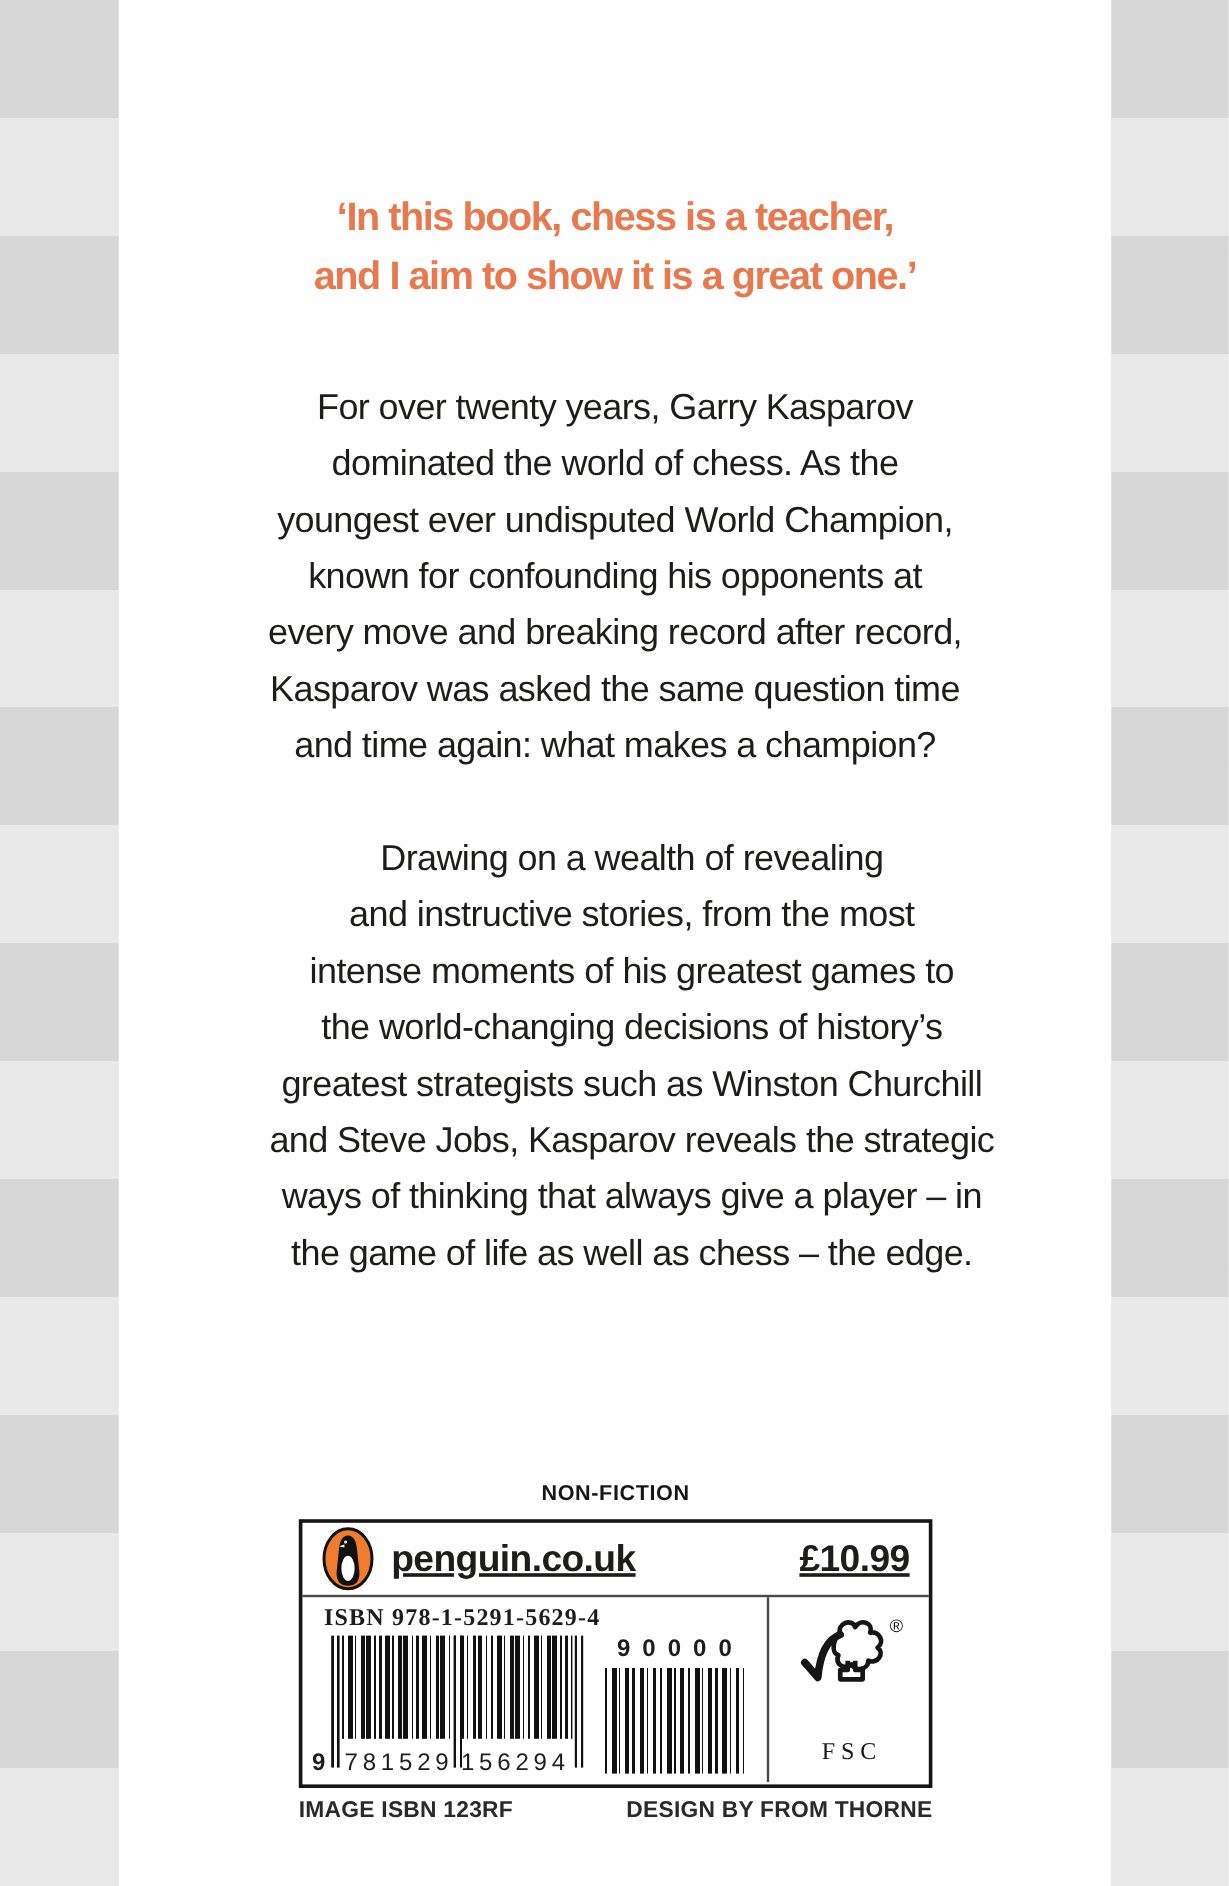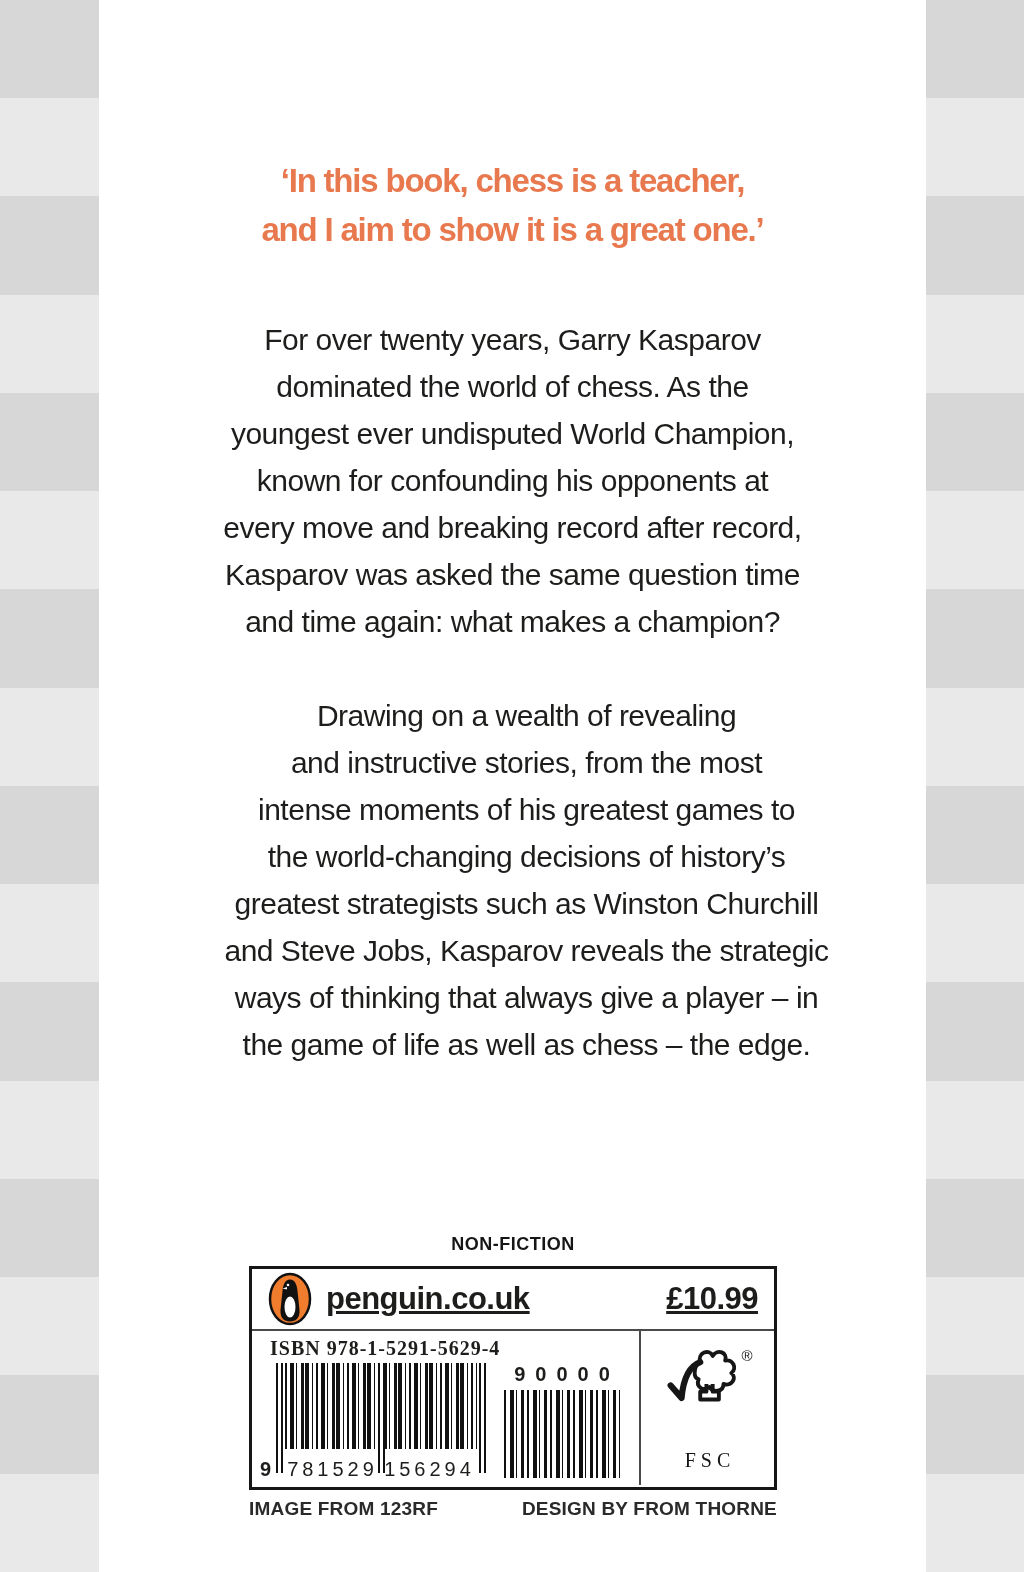--- a/index.html
+++ b/index.html
@@ -151,16 +151,16 @@
           <path d="M44 22 C40 10 56 4 60 14 C66 4 80 10 76 20 C86 18 92 30 84 36 C92 42 84 54 74 50 C74 60 60 62 56 54 C48 60 38 54 42 44 C34 42 36 26 44 22 Z" fill="none" stroke="#161616" stroke-width="5" stroke-linejoin="round"></path>
           <path d="M52 50 L52 60 L44 60 L44 70 L68 70 L68 60 L60 60 L60 50" fill="none" stroke="#161616" stroke-width="5" stroke-linejoin="round"></path>
         </svg>
         <span class="fsc-reg">®</span>
         <div class="fsc-label">FSC</div>
       </div>
     </div>
   </div>
 
   <div class="credits">
-    <span>IMAGE FROM 123RF</span>
+    <span>IMAGE ISBN 123RF</span>
     <span>DESIGN BY FROM THORNE</span>
   </div>
 </div>
 
 </body></html>

